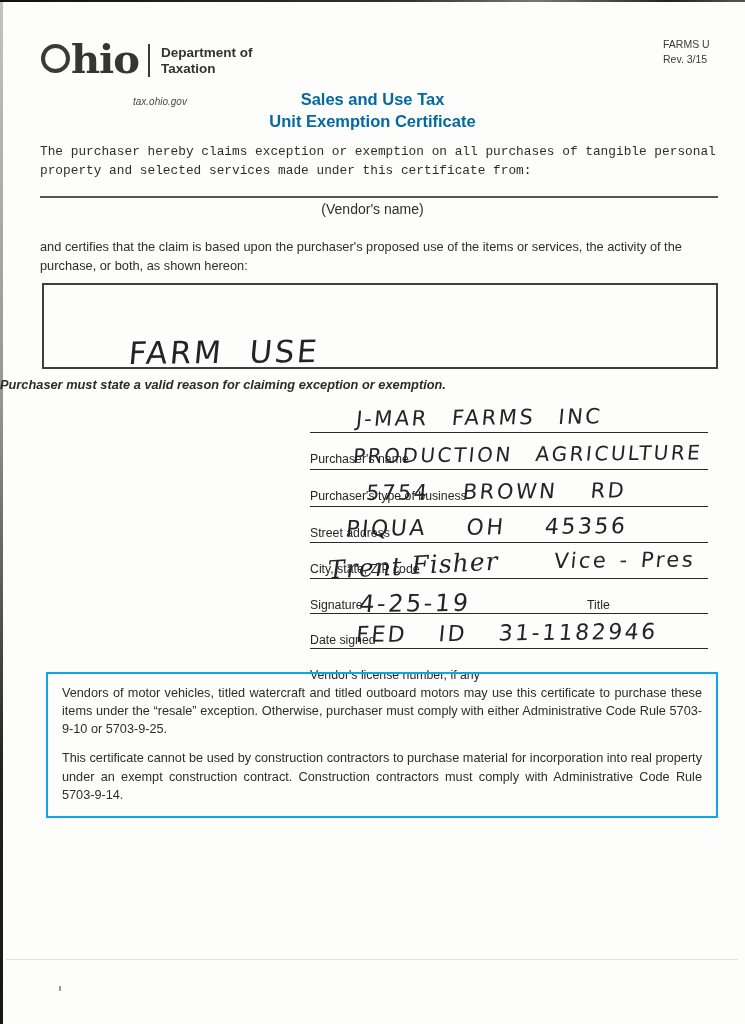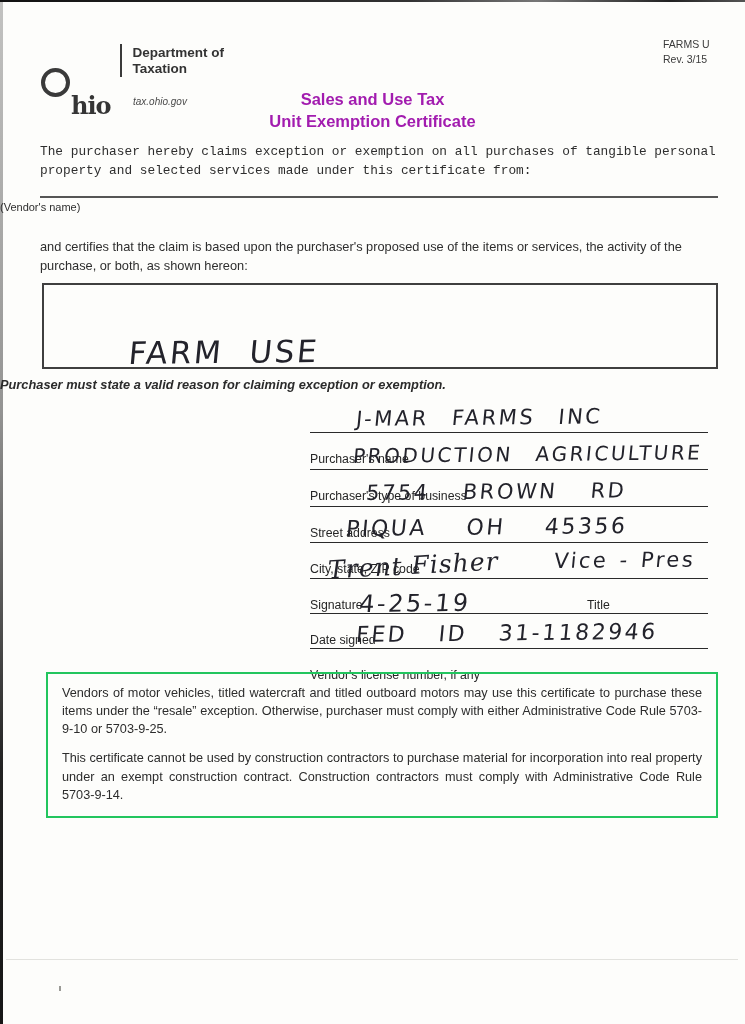--- a/index.html
+++ b/index.html
@@ -12,35 +12,35 @@
   .scan-top-edge{position:absolute;top:0;left:0;width:745px;height:2px;
     background:linear-gradient(to right,#111 0%,#333 55%,#777 72%,#222 90%,#555 100%);}
   .scan-left-edge{position:absolute;top:0;left:0;width:3px;height:1024px;
     background:linear-gradient(to bottom,rgba(20,20,20,.25) 0%,rgba(20,20,20,.45) 40%,rgba(10,10,10,.9) 75%,rgba(10,10,10,.95) 100%);}
   .scan-fold-line{position:absolute;top:959px;left:6px;width:732px;height:1px;background:#e2e2de;}
   .scan-speck{position:absolute;top:986px;left:59px;width:2px;height:5px;background:#9a9a96;}
   
   .logo{position:absolute;left:41px;top:44px;display:flex;align-items:flex-start;}
   .ohio-word{display:flex;align-items:center;color:#3a3a3a;}
   .o-ring{display:inline-block;width:21px;height:21px;border:4px solid #3a3a3a;border-radius:50%;margin-right:1px;}
-  .hio{font-family:"DejaVu Serif", serif;font-weight:bold;font-size:24px;line-height:29px;letter-spacing:-1px;color:#353535;margin-top:47px;}
+  .hio{font-family:"DejaVu Serif", serif;font-weight:bold;font-size:40px;line-height:29px;letter-spacing:-1px;color:#353535;}
   .logo-bar{width:2px;height:33px;background:#3a3a3a;margin:0 11px 0 9px;}
   .dept{font-size:13.5px;font-weight:bold;line-height:1.22;color:#333;padding-top:1px;}
   .website{position:absolute;left:133px;top:96px;font-size:10px;color:#4a4a4a;font-style:italic;}
   .form-code{position:absolute;left:663px;top:37px;font-size:10.5px;line-height:1.4;color:#3a3a3a;}
   
   .title{position:absolute;top:89px;left:0;width:745px;text-align:center;
-    font-size:16.5px;font-weight:bold;line-height:1.32;color:#a21caf;}
+    font-size:16.5px;font-weight:bold;line-height:1.32;color:#0369a1;}
   
   .para{position:absolute;left:40px;width:676px;font-size:12.8px;line-height:1.45;color:#2e2e2e;}
   .p-claim{top:143px;font-family:Liberation Mono, monospace;}
   .p-certify{top:238px;}
   
   .vendor-line{position:absolute;left:40px;top:196px;width:678px;border-top:2px solid #555;}
-  .vendor-label{position:absolute;top:201px;left:0;width:745px;text-align:left;font-size:11px;color:#2e2e2e;}
+  .vendor-label{position:absolute;top:201px;left:0;width:745px;text-align:center;font-size:14px;color:#2e2e2e;}
   
   .reason-box{position:absolute;left:42px;top:283px;width:672px;height:82px;border:2px solid #3f3f3f;background:transparent;}
   .reason-value{position:absolute;left:83px;bottom:-4px;
     font-size:31px;letter-spacing:4px;word-spacing:18px;transform:rotate(-1deg);}
   .instruction{position:absolute;top:377px;left:0;width:745px;
     font-size:12.8px;font-weight:bold;font-style:italic;color:#2b2b2b;}
   
   .hw{font-family:"DejaVu Sans", sans-serif;color:#23232b;
     transform:skewX(-6deg) rotate(-0.6deg);transform-origin:left bottom;
     letter-spacing:2.5px;word-spacing:14px;white-space:nowrap;}
@@ -51,21 +51,21 @@
   .frow .val{position:absolute;bottom:1px;}
   .flabel{position:absolute;top:100%;margin-top:20px;font-size:12.3px;color:#262626;white-space:nowrap;}
   .row-name{top:404px;height:28px;}
   .row-type{top:441px;height:28px;}
   .row-street{top:478px;height:28px;}
   .row-city{top:514px;height:28px;}
   .row-sig{top:548px;height:30px;}
   .row-date{top:583px;height:30px;}
   .row-license{top:618px;height:30px;}
   
-  .notice-box{position:absolute;left:46px;top:672px;width:640px;border:2px solid #22c55e;
+  .notice-box{position:absolute;left:46px;top:672px;width:640px;border:2px solid #0ea5e9;
     padding:10px 14px 12px 14px;font-size:12.7px;line-height:1.43;color:#2c2c2c;text-align:justify;}
   .notice-box p{margin:0;}
   .notice-box p + p{margin-top:11px;}
 </style>
 </head>
 <body>
 
 <div class="page">
 
   <div class="scan-top-edge"></div>

